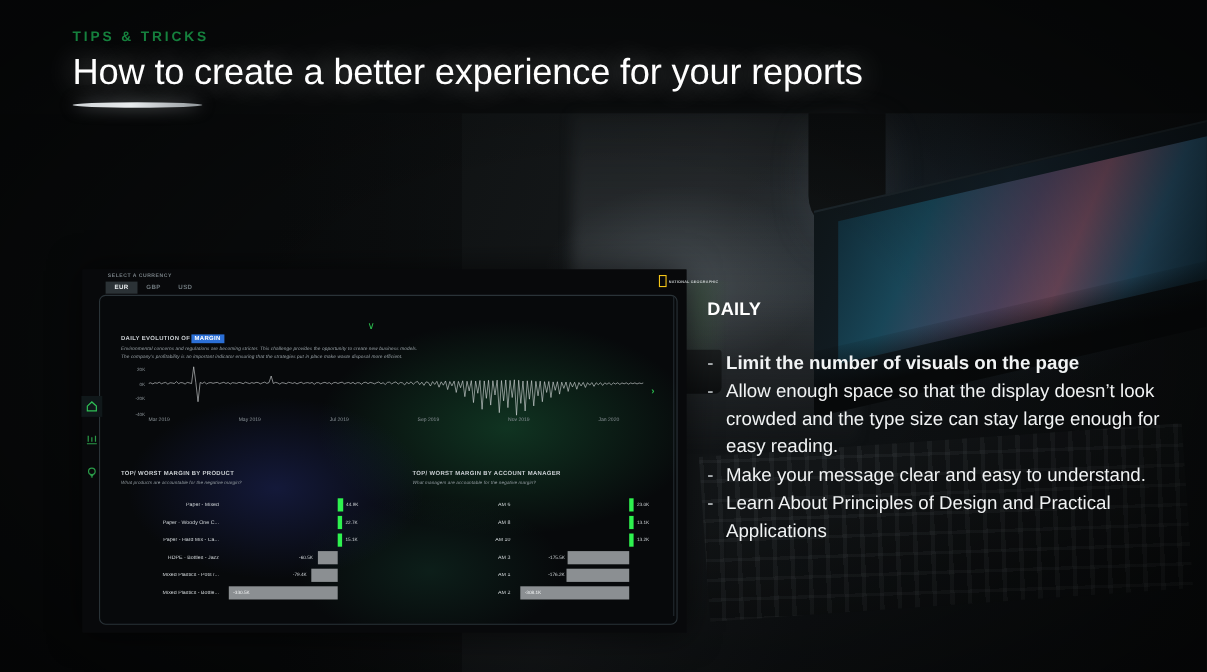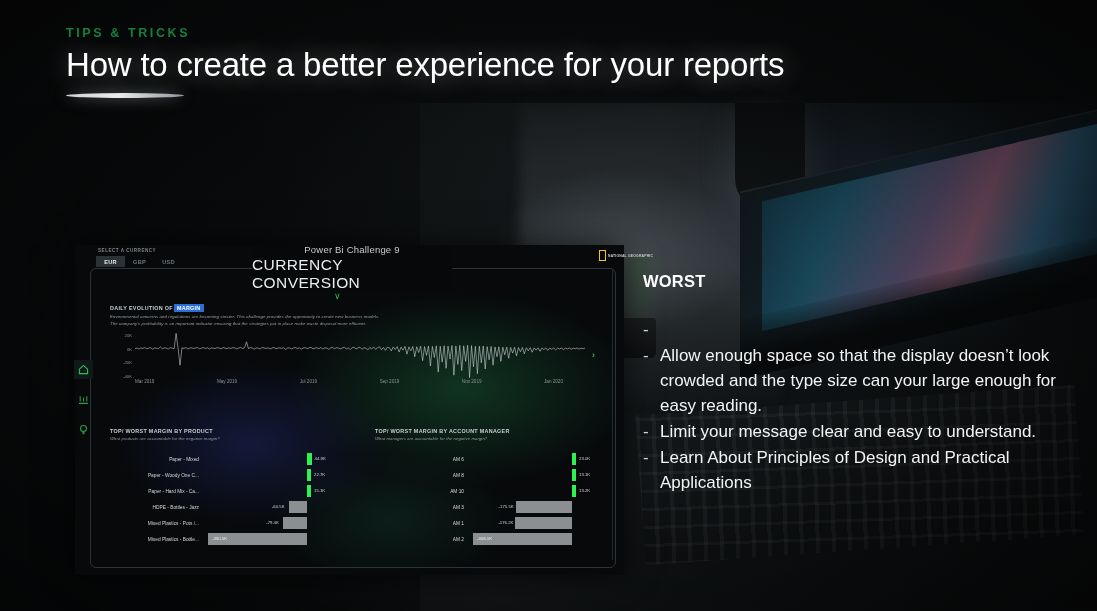--- a/index.html
+++ b/index.html
@@ -272,24 +272,20 @@
     <div class="dash-inner"></div>
   </div>
 
   <div class="cur-label">SELECT A CURRENCY</div>
   <div class="cur-tabs">
     <div class="cur-tab active">EUR</div>
     <div class="cur-tab">GBP</div>
     <div class="cur-tab">USD</div>
   </div>
 
-  <div class="dash-titlecard">
-    <div class="dash-sub">Power Bi Challenge 9</div>
-    <div class="dash-title">CURRENCY CONVERSION</div>
-  </div>
   <div class="dash-chevron">∨</div>
 
   <div class="dash-logo">
     <span class="logo-rect"></span>
     <span class="logo-word">NATIONAL GEOGRAPHIC</span>
   </div>
 
   <div class="rail">
     <div class="rail-btn active">
       <svg width="11" height="11" viewBox="0 0 11 11" fill="none" stroke="#2fbf55" stroke-width="1.1">
@@ -434,32 +430,33 @@
           <div class="bc-cat">AM 2</div>
           <div class="bc-track">
             <div class="bc-bar neg" style="left: 2px; width: 99px;"></div>
             <div class="bc-val inbar" style="left: 6px;">-308.1K</div>
           </div>
         </div>
       </div>
   </div>
 
   <div class="tips">
-    <div class="tips-head">WORST</div>
+    <div class="tips-head">DAILY</div>
     <div class="tips-list" id="tips-list">
         <div class="tip-item">
           <div class="tip-dash">-</div>
+          <div class="tip-text bold">Limit the number of visuals on the page</div>
         </div>
         <div class="tip-item">
           <div class="tip-dash">-</div>
-          <div class="tip-text">Allow enough space so that the display doesn’t look crowded and the type size can your large enough for easy reading.</div>
+          <div class="tip-text">Allow enough space so that the display doesn’t look crowded and the type size can stay large enough for easy reading.</div>
         </div>
         <div class="tip-item">
           <div class="tip-dash">-</div>
-          <div class="tip-text">Limit your message clear and easy to understand.</div>
+          <div class="tip-text">Make your message clear and easy to understand.</div>
         </div>
         <div class="tip-item">
           <div class="tip-dash">-</div>
           <div class="tip-text">Learn About Principles of Design and Practical Applications</div>
         </div>
       </div>
   </div>
 
 </div>
 

